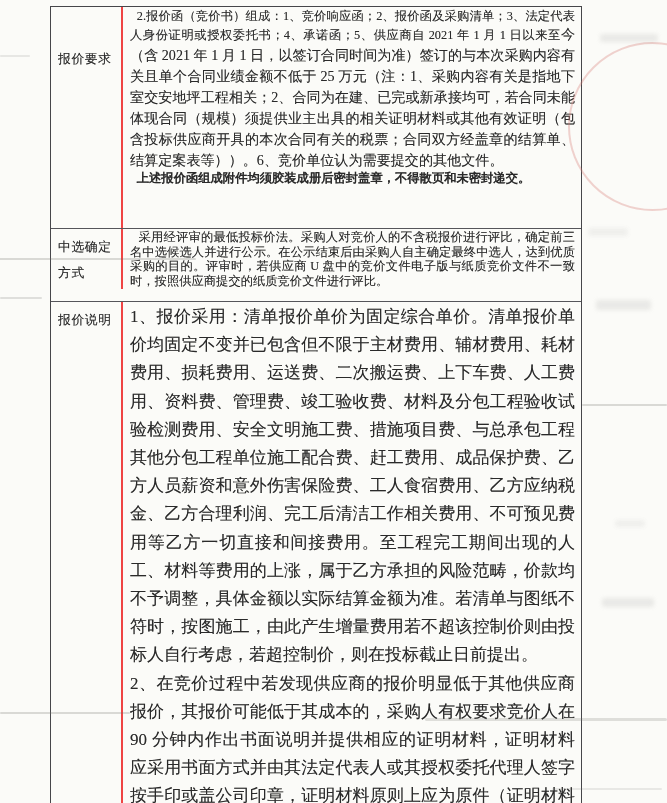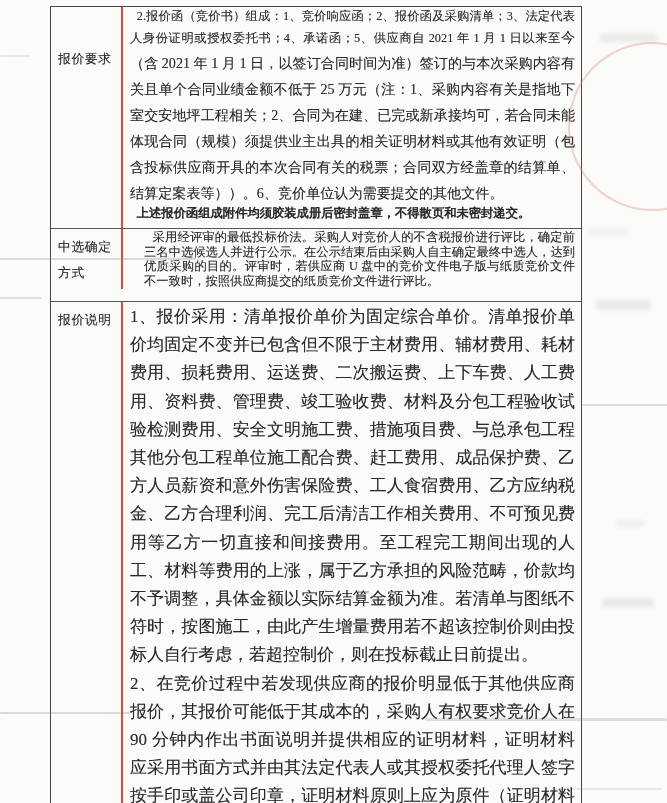--- a/index.html
+++ b/index.html
@@ -26,34 +26,34 @@
     padding:0 2px 0 7px;overflow:hidden;
     text-shadow:0 0 0.5px rgba(60,60,60,0.45);
   }
   .cell-content{
     flex:1;box-sizing:border-box;
     padding:2px 6px 0 7px;overflow:hidden;
     text-align:justify;text-justify:inter-ideograph;
     text-shadow:0 0 0.5px rgba(60,60,60,0.45);
   }
   .row-0{height:221px;}
-  .row-1{height:60px;gap:14px;}
+  .row-1{height:60px;}
   .row-2{height:510px;margin-top:12px;}
   .row-0 .cell-label{padding-top:44px;}
   .row-0 .cell-content{font-size:12.3px;line-height:15.2px;}
   .row-1 .cell-label{padding-top:5px;line-height:26px;}
   .row-1 .cell-content{font-size:12.3px;line-height:14.7px;padding-top:1px;}
   .row-2 .cell-label{padding-top:10px;}
   .row-2 .cell-content{font-size:17px;line-height:28.2px;padding-top:1px;}
   .para{margin:0;}
   .para.indent{text-indent:0.55em;}
   .para.indent2{text-indent:0.7em;}
   .para.bold{font-weight:700;}
   span.underline{border-bottom:1px solid #2c2c2c;padding-bottom:1px;}
-  span.large{font-size:14.1px;line-height:26px;}
+  span.large{font-size:14.1px;line-height:21px;}
 
   
   .artifact{position:absolute;pointer-events:none;}
   .stamp-arc{
     left:568px;top:42px;width:165px;height:165px;
     border:2.5px solid rgba(214,122,116,0.32);
     border-radius:50%;
     filter:blur(0.7px);
   }
   .streak{background:rgba(110,110,104,0.24);height:2px;border-radius:2px;filter:blur(0.5px);}

